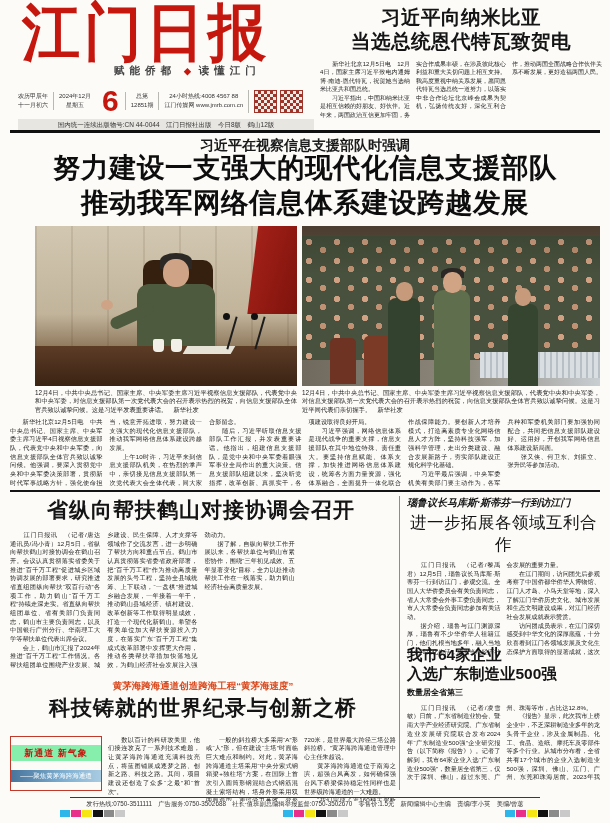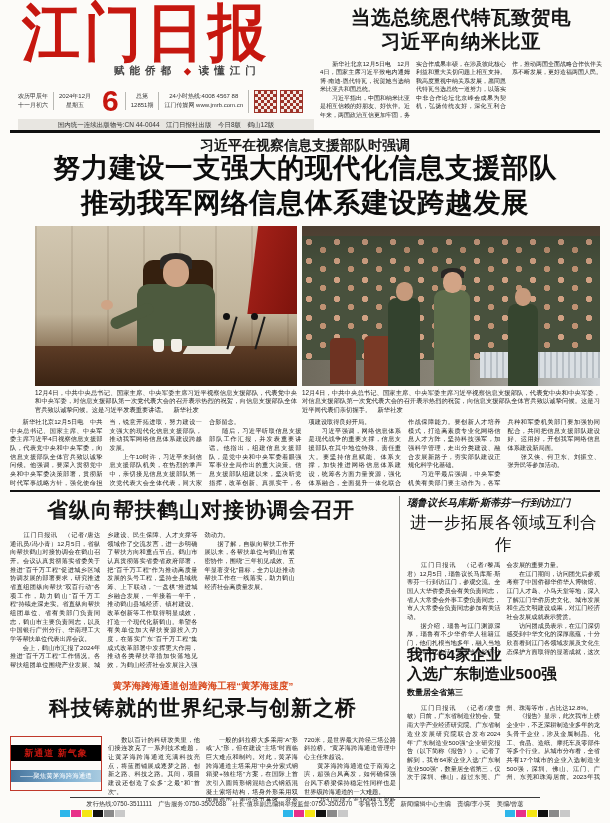--- a/index.html
+++ b/index.html
@@ -138,21 +138,21 @@
 
   
   .bridge { position:absolute; left:10px; top:680px; width:386px; }
   .bridge-kicker { text-align:center; font-size:9.5px; font-weight:bold; color:#d8481c; }
   .bridge-head { text-align:center; font-size:21px; font-weight:900; letter-spacing:1px; margin-top:1px; }
   .bridge-cols { display:flex; gap:6px; margin-top:5px; }
   .bridge-col { flex:1; height:74px; overflow:hidden; font-size:6.2px; line-height:1.4;
      text-align:justify; white-space:pre-line; color:#222; }
   .badge { border:1px solid #c0392b; margin-bottom:3px; }
   .badge-top { text-align:center; font-size:9px; font-weight:900; color:#c6170f;
-     padding:2px 0 1px; letter-spacing:1px; background:#000000; }
+     padding:2px 0 1px; letter-spacing:1px; background:#86efac; }
   .badge-strip { text-align:center; font-size:6.5px; color:#fff; padding:1.5px 0;
      background:linear-gradient(90deg,#47749c,#7fb0d2 60%,#a9cbe0); white-space:nowrap; }
 
   
   .foot-rule { position:absolute; left:70px; top:797px; width:470px; height:1px; background:#3a3a3a; }
   .foot-line { position:absolute; left:0; top:800px; width:100%; text-align:center; font-size:6.3px; color:#333; }
   .marks-row { position:absolute; left:60px; top:810px; width:510px; display:flex; justify-content:space-between; }
   .marks-group { display:flex; gap:1px; }
   .mark { display:inline-block; width:10px; height:7px; }
 </style>
@@ -190,22 +190,22 @@
       <div class="qr"></div>
       <div class="qr"></div>
     </div>
   </div>
 
   <div class="pub-strip">国内统一连续出版物号:CN 44-0044　江门日报社出版　今日8版　鹤山12版</div>
   <div class="black-rule"></div>
 
   <div class="tr-art">
     <div class="tr-head">
+      <div>习近平向纳米比亚</div>
       <div>当选总统恩代特瓦致贺电</div>
-      <div>习近平向纳米比亚</div>
     </div>
     <div class="tr-body">　　新华社北京12月5日电　12月4日，国家主席习近平致电内通姆博·南迪-恩代特瓦，祝贺她当选纳米比亚共和国总统。
 　　习近平指出，中国和纳米比亚是相互信赖的好朋友、好伙伴。近年来，两国政治互信更加牢固，务实合作成果丰硕，在涉及彼此核心利益和重大关切问题上相互支持。我高度重视中纳关系发展，愿同恩代特瓦当选总统一道努力，以落实中非合作论坛北京峰会成果为契机，弘扬传统友好，深化互利合作，推动两国全面战略合作伙伴关系不断发展，更好造福两国人民。</div>
   </div>
 
   <div class="kicker1">习近平在视察信息支援部队时强调</div>
   <div class="main-head">
     <div>努力建设一支强大的现代化信息支援部队</div>
     <div>推动我军网络信息体系建设跨越发展</div>
   </div>

